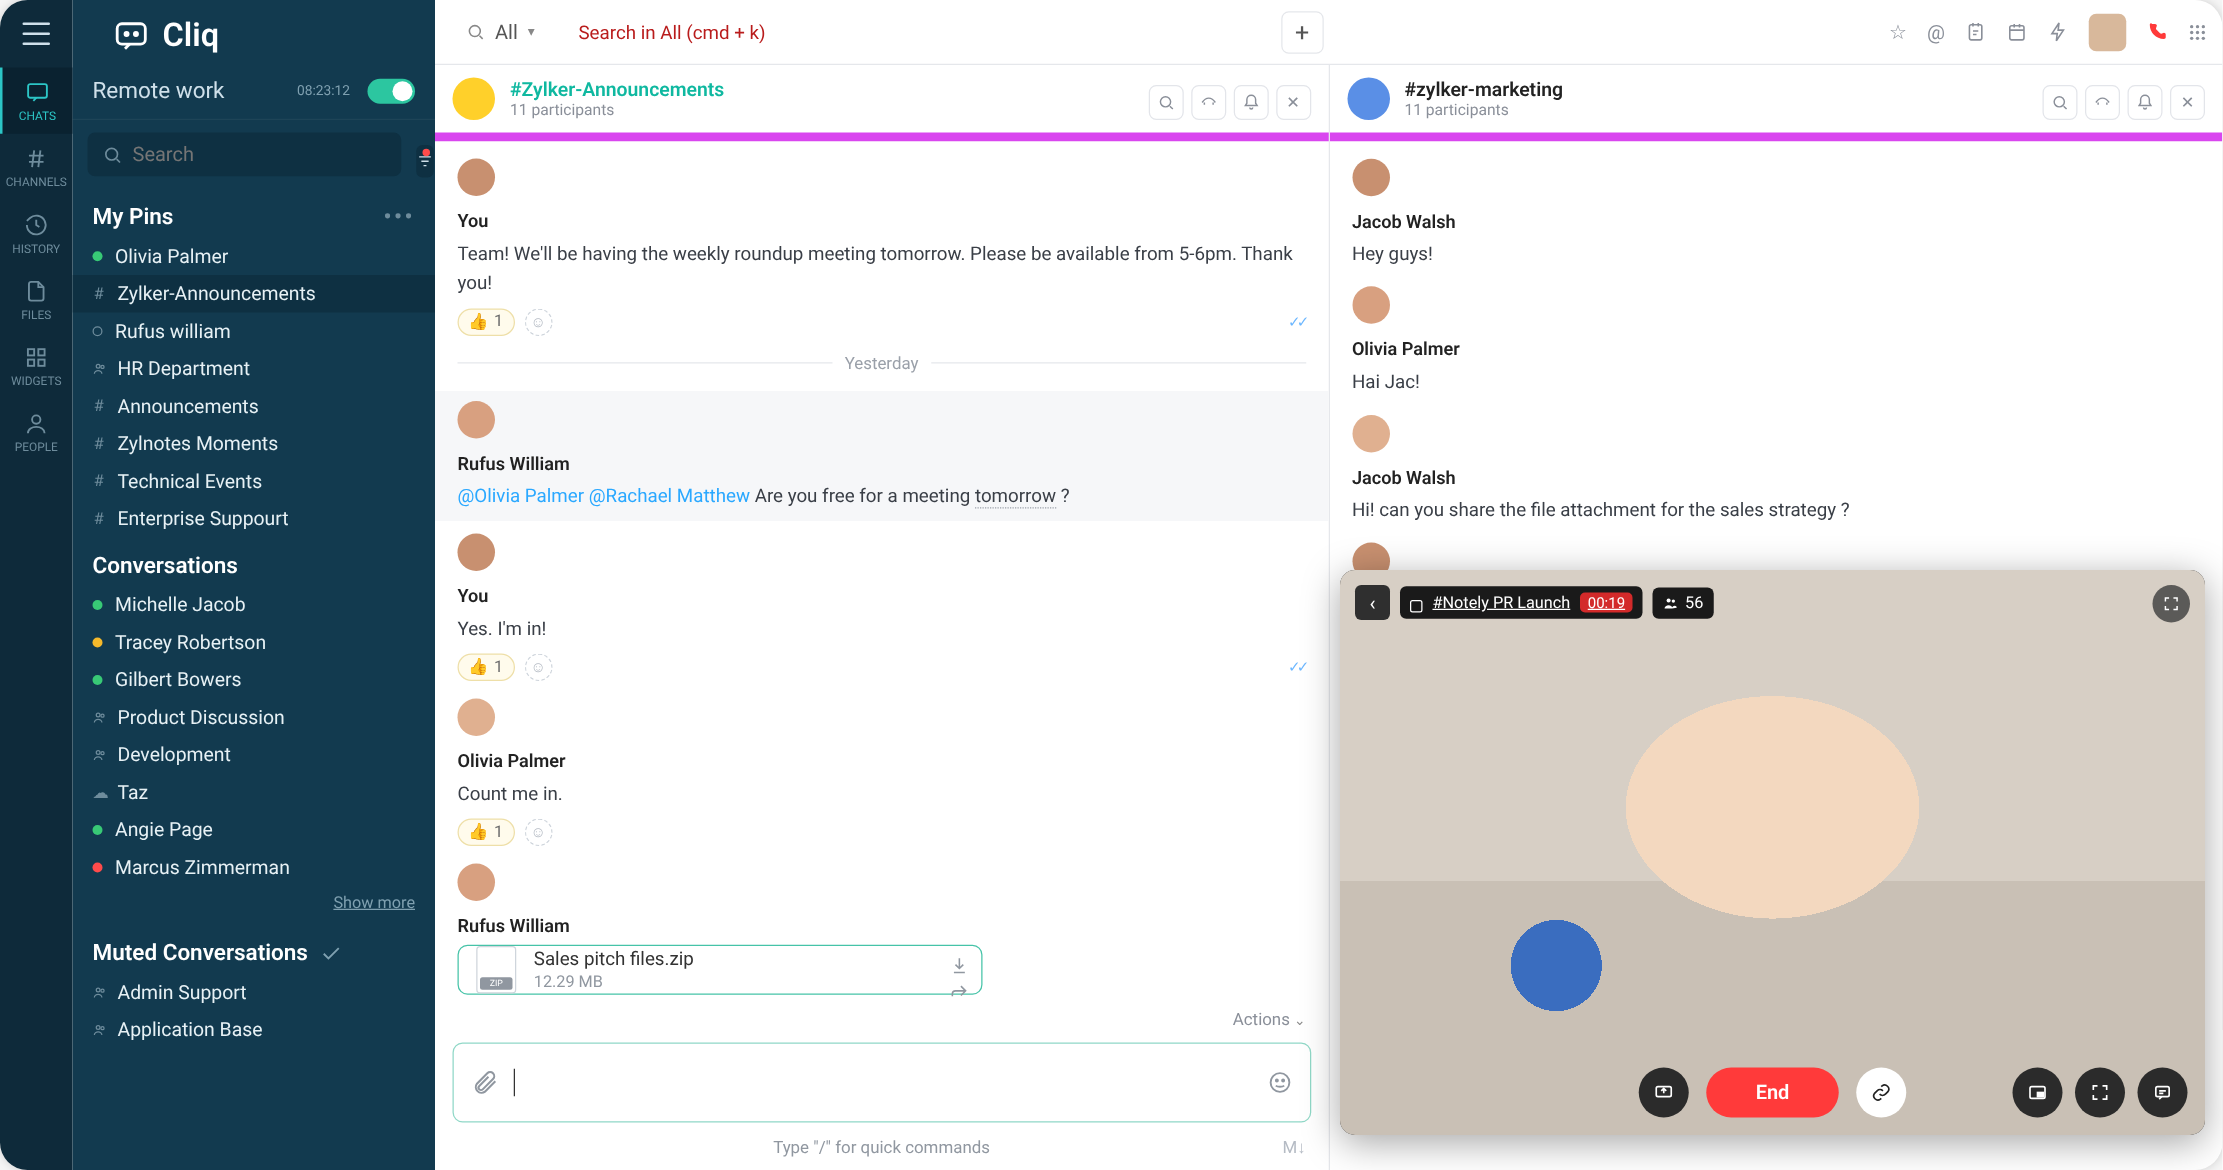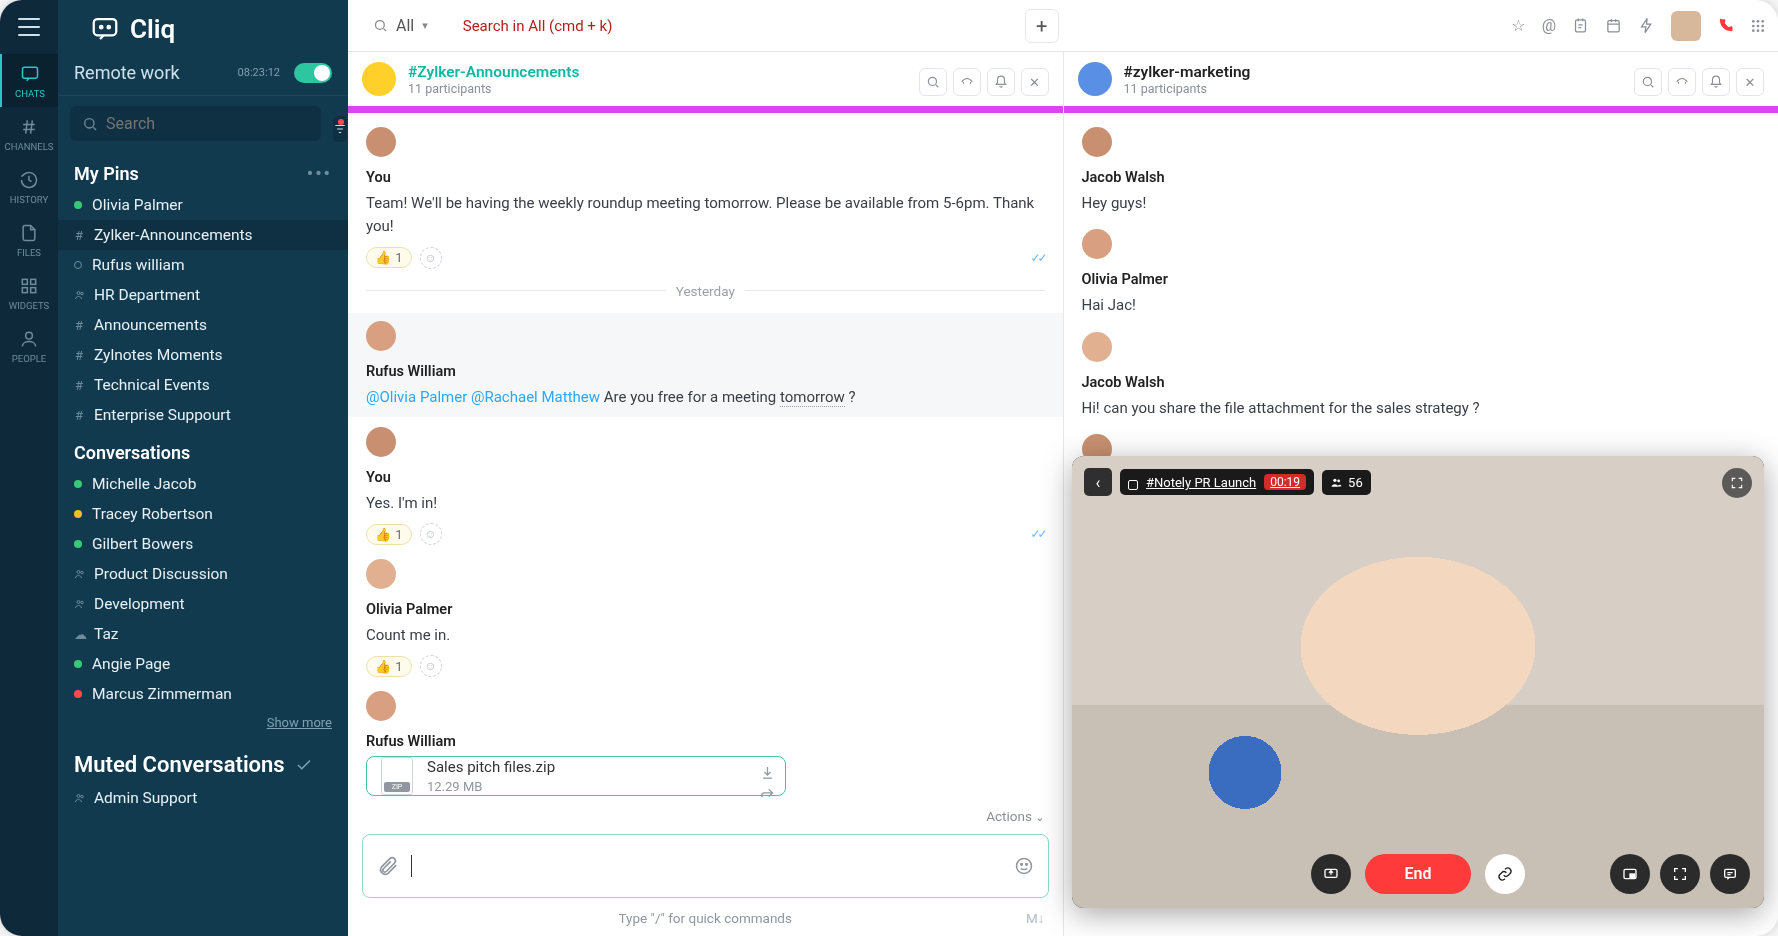--- a/index.html
+++ b/index.html
@@ -31,21 +31,21 @@
   .section-h .dots{color:#6e8c9c;letter-spacing:2px;cursor:pointer;}
   .list-item { display:flex; align-items:center; gap:10px; padding: 6px 16px; font-size: 15.5px; color:#e7f1f5; cursor:pointer;}
   .list-item.selected { background:#0e3042; }
   .status-dot{width:8px;height:8px;border-radius:50%;flex-shrink:0;}
   .status-green{background:#38c976;}
   .status-yellow{background:#f5b92b;}
   .status-outline{border:1.5px solid #6e8c9c;background:transparent;}
   .status-red{background:#ff4b4b;}
   .hash-ico,.cloud-ico,.rec-ico{color:#6e8c9c;font-size:13px;width:10px;text-align:center;}
   .show-more{color:#7fa0b0;font-size:13px;text-align:right;padding:6px 16px 10px;cursor:pointer;text-decoration:underline;}
-  .muted-h{display:flex;align-items:center;gap:10px;padding:12px 16px 6px;font-size:22px;font-weight:600;color:#fff;}
+  .muted-h{display:flex;align-items:center;gap:10px;padding:12px 16px 6px;font-size:18px;font-weight:600;color:#fff;}
   
   
   .main { flex:1; display:flex; flex-direction:column; position:relative; }
   .topbar { height:52px; border-bottom:1px solid #e5e7eb; display:flex; align-items:center; padding:0 12px; gap:12px;}
   .top-all { display:flex; align-items:center; gap:8px; padding:6px 12px; border-radius:6px; color:#555; cursor:pointer; border:1px solid transparent;}
   .chev{font-size:11px;color:#888;}
   .top-search{flex:0 0 560px; color:#b91c1c; font-size:15px; padding-left:10px;}
   .top-plus{width:34px;height:34px;border:1px solid #e5e7eb;border-radius:6px;display:flex;align-items:center;justify-content:center;color:#555;cursor:pointer;font-size:20px;}
   .top-spacer{flex:1;}
   .top-icons{display:flex;align-items:center;gap:16px;color:#8a8f99;}
@@ -319,20 +319,30 @@
           <div class="list-item">
             <span class="rec-ico">
               <svg width="12" height="12" viewBox="0 0 24 24" fill="none" stroke="#6e8c9c" stroke-width="2">
                 <circle cx="9" cy="8" r="3"></circle>
                 <circle cx="16" cy="9" r="2.5"></circle>
                 <path d="M3 20c0-3 3-5 6-5s6 2 6 5"></path>
               </svg>
             </span>
             <span>Admin Support</span>
           </div>
+          <div class="list-item">
+            <span class="rec-ico">
+              <svg width="12" height="12" viewBox="0 0 24 24" fill="none" stroke="#6e8c9c" stroke-width="2">
+                <circle cx="9" cy="8" r="3"></circle>
+                <circle cx="16" cy="9" r="2.5"></circle>
+                <path d="M3 20c0-3 3-5 6-5s6 2 6 5"></path>
+              </svg>
+            </span>
+            <span>Application Base</span>
+          </div>
         </div>
     </div>
   </div>
 
   <div class="main">
     <div class="topbar">
       <div class="top-all">
         <svg width="15" height="15" viewBox="0 0 24 24" fill="none" stroke="#888" stroke-width="2">
             <circle cx="11" cy="11" r="7"></circle>
             <path d="M21 21l-4-4"></path>

